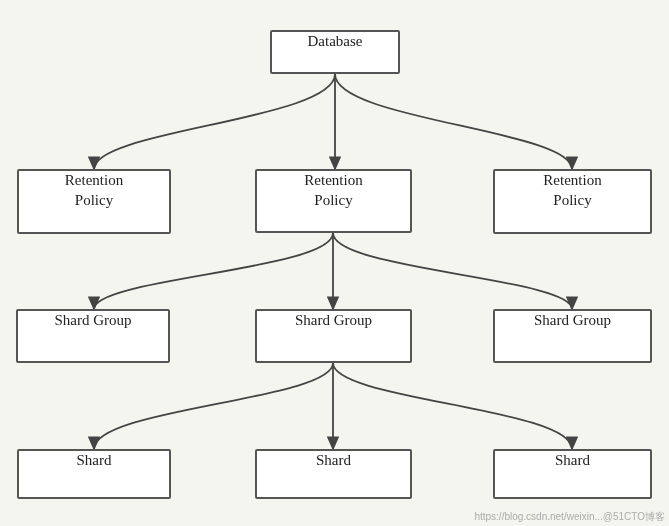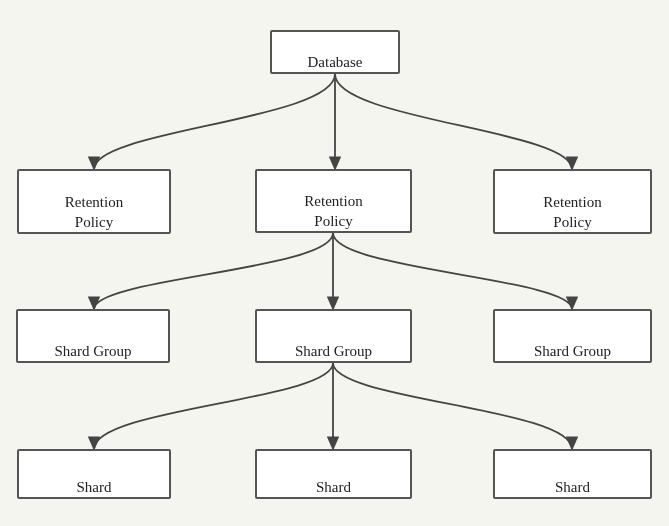--- a/index.html
+++ b/index.html
@@ -19,21 +19,21 @@
       position: relative;
       background: #f5f5f0;
     }
 
     .node {
       position: absolute;
       border: 2px solid #555;
       background: #fff;
       text-align: center;
       display: flex;
-      align-items: flex-end;
+      align-items: flex-start;
       justify-content: center;
       font-size: 15px;
       color: #222;
       border-radius: 2px;
       line-height: 1.3;
     }
 
     svg.arrows {
       position: absolute;
       top: 0;
@@ -116,14 +116,15 @@
   </div>
 
   <div class="node" style="left:255px; top:449px; width:157px; height:50px;">
     <span>Shard</span>
   </div>
 
   <div class="node" style="left:493px; top:449px; width:159px; height:50px;">
     <span>Shard</span>
   </div>
 
+  <div class="watermark">https://blog.csdn.net/weixin...@51CTO博客</div>
 
 </div>
 
 </body></html>

